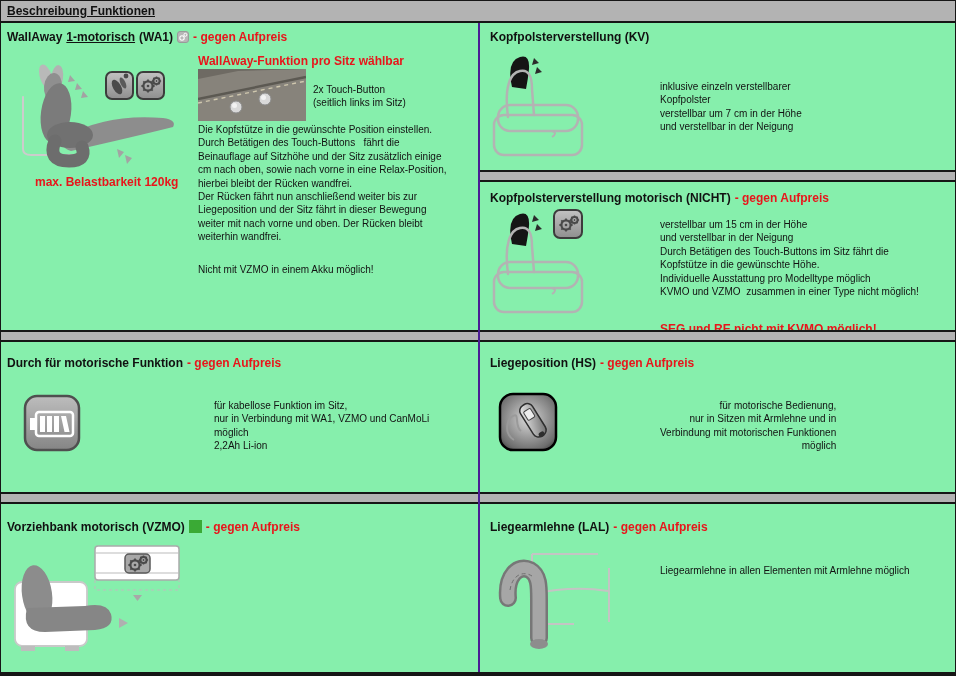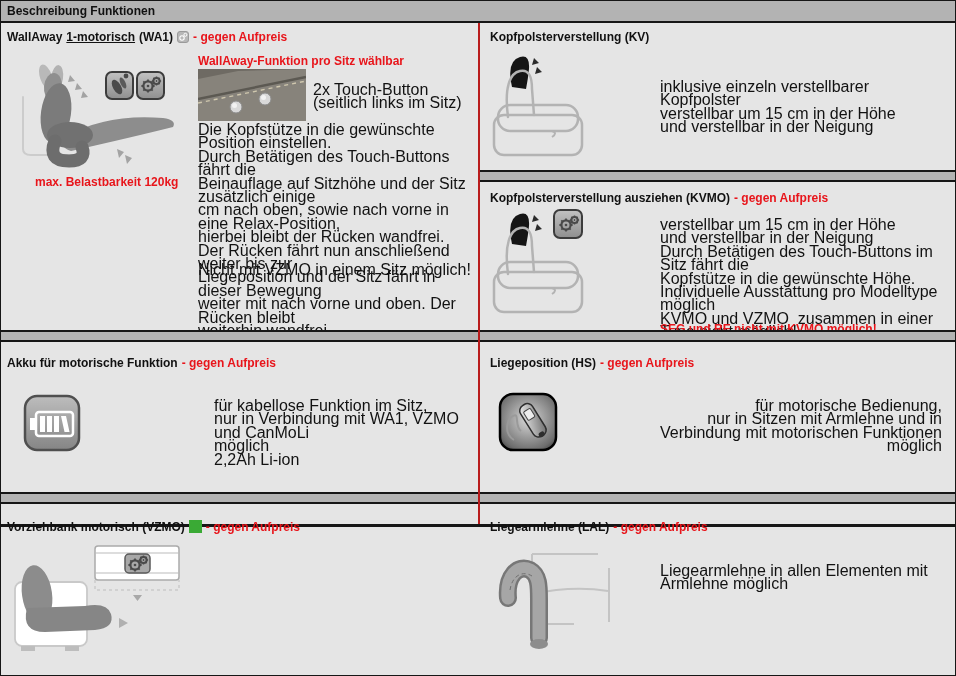--- a/index.html
+++ b/index.html
@@ -1,39 +1,39 @@
 <!DOCTYPE html>
 <html style="--red: #e8151b; --bar: #b3b3b3; --green: #3aaa35;"><head>
 <meta charset="utf-8">
 <style>
   html,body{margin:0;padding:0;background:#fff;}
   .page{
     position:relative;width:956px;height:676px;box-sizing:border-box;
-    border:1px solid #161616;background:#e5e5e5;
-    font-family:"Liberation Sans", sans-serif;color:#111;overflow:hidden;
+    border:1px solid #161616;background:#86efac;
+    font-family:"Liberation Sans", sans-serif;color:#111;overflow:hidden;text-decoration:underline;
   }
   .header-bar{
     height:22px;box-sizing:border-box;background:var(--bar,#b3b3b3);
     border-bottom:2px solid #161616;display:flex;align-items:center;
     padding:0 6px;font-size:12px;font-weight:bold;color:#111;
   }
-  .content{display:flex;height:501px;}
+  .content{display:flex;height:649px;}
   .col{position:relative;box-sizing:border-box;}
   .col.left{width:477px;}
-  .col.right{width:477px;border-left:2px solid #b91c1c;}
+  .col.right{width:477px;border-left:2px solid #4c1d95;}
   .sec{position:relative;box-sizing:border-box;overflow:hidden;}
   .sep{height:12px;box-sizing:border-box;background:var(--bar,#b0b0b0);
        border-top:2px solid #161616;border-bottom:2px solid #161616;}
   .bottom-bar{height:3px;background:#161616;}
   .sec-title{position:absolute;font-size:12px;font-weight:bold;white-space:nowrap;}
   .sec-title .tp{margin-right:4px;}
   .sec-title .tp:last-child{margin-right:0;}
   .underline{text-decoration:underline;}
   .red{color:var(--red,#e8151b);}
-  .body-text{position:absolute;font-size:16px;line-height:13.4px;white-space:pre-wrap;color:#121212;}
+  .body-text{position:absolute;font-size:10px;line-height:13.4px;white-space:pre-wrap;color:#121212;}
   .bold-red{position:absolute;font-size:12px;font-weight:bold;color:var(--red,#e8151b);white-space:nowrap;}
   .marker-mini{display:inline-block;width:12px;height:12px;vertical-align:-2px;margin-right:4px;}
   .green-sq{display:inline-block;width:13px;height:13px;background:var(--green,#3aaa35);vertical-align:-2px;margin-right:4px;}
   svg{display:block;}
   
   .sec-wa1{height:307px;} .sec-akku{height:150px;} .sec-vzmo{height:168px;}
   .sec-kv{height:147px;} .sec-kvmo{height:148px;} .sec-hs{height:150px;} .sec-lal{height:168px;}
 </style>
 </head>
 <body>
@@ -131,28 +131,28 @@
         <div class="body-text" style="left:197px;top:100px;width:278px;">Die Kopfstütze in die gewünschte Position einstellen.
 Durch Betätigen des Touch-Buttons   fährt die
 Beinauflage auf Sitzhöhe und der Sitz zusätzlich einige
 cm nach oben, sowie nach vorne in eine Relax-Position,
 hierbei bleibt der Rücken wandfrei.
 Der Rücken fährt nun anschließend weiter bis zur
 Liegeposition und der Sitz fährt in dieser Bewegung
 weiter mit nach vorne und oben. Der Rücken bleibt
 weiterhin wandfrei.</div>
 
-        <div class="body-text" style="left:197px;top:240px;">Nicht mit VZMO in einem Sitz möglich!</div>
+        <div class="body-text" style="left:197px;top:240px;">Nicht mit VZMO in einem Akku möglich!</div>
       </div>
 
       <div class="sep"></div>
 
       <div class="sec sec-akku">
         <div class="sec-title" style="left:6px;top:14px;">
-          <span class="tp">Akku für motorische Funktion</span><span class="tp red">- gegen Aufpreis</span>
+          <span class="tp">Durch für motorische Funktion</span><span class="tp red">- gegen Aufpreis</span>
         </div>
         <svg width="58" height="58" viewBox="0 0 58 58" style="position:absolute;left:22px;top:52px;">
           <rect x="2" y="2" width="54" height="54" rx="12" fill="url(#batGrad)" stroke="#4f4f4f" stroke-width="2.5"></rect>
           <rect x="13" y="18" width="37" height="24" rx="3" fill="none" stroke="#fff" stroke-width="2.5"></rect>
           <rect x="7" y="24" width="6" height="12" fill="#fff"></rect>
           <rect x="17" y="22" width="5" height="16" fill="#fff"></rect>
           <rect x="24" y="22" width="5" height="16" fill="#fff"></rect>
           <rect x="31" y="22" width="5" height="16" fill="#fff"></rect>
           <path d="M38 22 h5 l3.5 16 h-5 z" fill="#fff"></path>
         </svg>
@@ -197,29 +197,29 @@
         <svg width="100" height="110" viewBox="0 0 100 110" style="position:absolute;left:10px;top:30px;">
           <path d="M22 34 Q16 8 30 4 Q40 1 39 16 Q38 26 36 36 Z" fill="#151515"></path>
           <path d="M44 5 l5 5 -7 2 z M47 14 l5 5 -7 2 z" fill="#2b2b2b"></path>
           <path d="M18 64 C14 34 20 20 30 18 C39 16 42 24 42 36 L44 62" fill="none" stroke="#b3b3b3" stroke-width="2.5" stroke-linecap="round"></path>
           <rect x="8" y="52" width="80" height="26" rx="12" fill="none" stroke="#b3b3b3" stroke-width="2.5"></rect>
           <rect x="4" y="62" width="88" height="40" rx="10" fill="none" stroke="#b3b3b3" stroke-width="2.5"></rect>
           <path d="M62 78 q6 2 0 6" fill="none" stroke="#b3b3b3" stroke-width="2"></path>
         </svg>
         <div class="body-text" style="left:180px;top:57px;">inklusive einzeln verstellbarer
 Kopfpolster
-verstellbar um 15 cm in der Höhe
+verstellbar um 7 cm in der Höhe
 und verstellbar in der Neigung</div>
       </div>
 
       <div class="sep"></div>
 
       <div class="sec sec-kvmo">
         <div class="sec-title" style="left:10px;top:9px;">
-          <span class="tp">Kopfpolsterverstellung ausziehen (KVMO)</span><span class="tp red">- gegen Aufpreis</span>
+          <span class="tp">Kopfpolsterverstellung motorisch (NICHT)</span><span class="tp red">- gegen Aufpreis</span>
         </div>
         <svg width="110" height="115" viewBox="0 0 110 115" style="position:absolute;left:10px;top:26px;">
           <path d="M22 36 Q16 10 30 6 Q40 3 39 18 Q38 28 36 38 Z" fill="#151515"></path>
           <path d="M44 7 l5 5 -7 2 z M47 16 l5 5 -7 2 z" fill="#2b2b2b"></path>
           <path d="M18 66 C14 36 20 22 30 20 C39 18 42 26 42 38 L44 64" fill="none" stroke="#b3b3b3" stroke-width="2.5" stroke-linecap="round"></path>
           <rect x="8" y="54" width="80" height="26" rx="12" fill="none" stroke="#b3b3b3" stroke-width="2.5"></rect>
           <rect x="4" y="64" width="88" height="40" rx="10" fill="none" stroke="#b3b3b3" stroke-width="2.5"></rect>
           <path d="M62 80 q6 2 0 6" fill="none" stroke="#b3b3b3" stroke-width="2"></path>
           <g>
             <rect x="64" y="2" width="28" height="28" rx="6" fill="url(#badgeGrad)" stroke="#3c3c3c" stroke-width="2"></rect>

